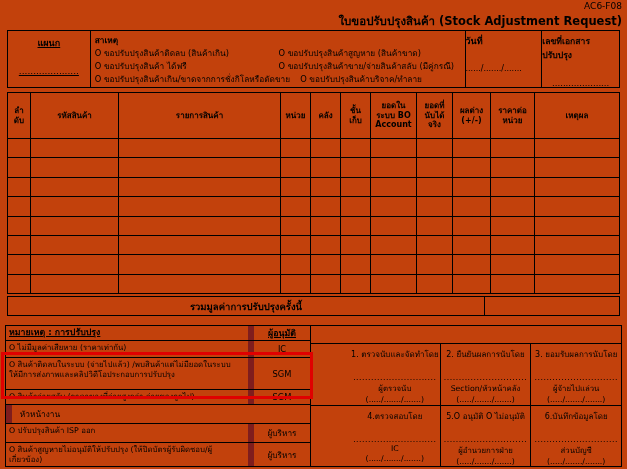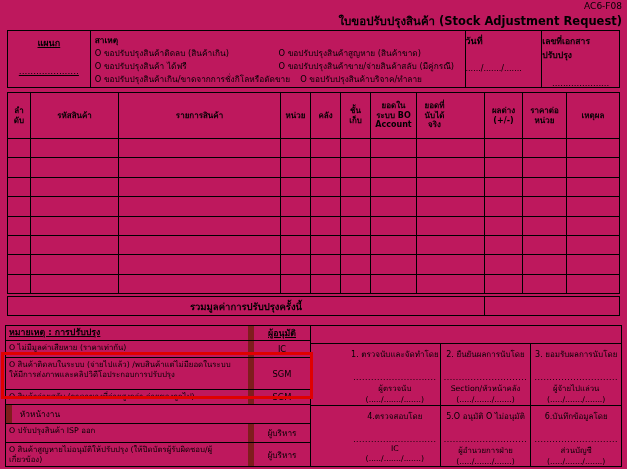--- a/index.html
+++ b/index.html
@@ -1,18 +1,18 @@
 <!DOCTYPE html>
 <html><head>
 <meta charset="utf-8">
 <style>
   * { margin:0; padding:0; box-sizing:border-box; }
   html,body { background:#ffffff; }
   #page {
-    position:relative; width:627px; height:469px; background:#be185d;
+    position:relative; width:627px; height:469px; background:#c2410c;
     font-family:"DejaVu Sans", sans-serif; color:#000; font-size:9px;
     overflow:hidden;
   }
   .abs { position:absolute; }
   .b   { font-weight:bold; }
   .pre { white-space:pre-line; }
   .u   { text-decoration:underline; }
 
   
   #form-code { top:1px; right:5px; font-size:9px; }
@@ -45,21 +45,21 @@
     border-left:1px solid #000; display:flex; align-items:center; justify-content:center;
     text-align:center; font-size:8px; line-height:9.5px; font-weight:bold; padding:1px;
   }
   .items-head .hc:first-child { border-left:none; }
   .items-body { flex:1; display:flex; flex-direction:column; }
   .item-row { flex:1; display:flex; border-bottom:1px solid #000; }
   .item-row:last-child { border-bottom:none; }
   .item-row .tc { border-left:1px solid #000; }
   .item-row .tc:first-child { border-left:none; }
   .w0{width:22px;} .w1{width:88px;} .w2{width:162px;} .w3{width:30px;} .w4{width:30px;}
-  .w5{width:30px;} .w6{width:46px;} .w7{width:36px;} .w8{width:38px;margin-left:32px;} .w9{width:44px;} .w10{flex:1;}
+  .w5{width:30px;} .w6{width:46px;} .w7{width:36px;} .w8{width:38px;} .w9{width:44px;} .w10{flex:1;}
 
   
   #summary { left:7px; top:296px; width:613px; height:20px; }
   #summary .lbl { width:476px; display:flex; align-items:center; justify-content:center; font-weight:bold; font-size:9.5px; }
   #summary .blank { flex:1; border-left:1px solid #000; }
 
   
   #notes { left:5px; top:325px; width:306px; height:142px; flex-direction:column; }
   .nrow { display:flex; border-bottom:1px solid #000; }
   .nrow:last-child { border-bottom:none; }

